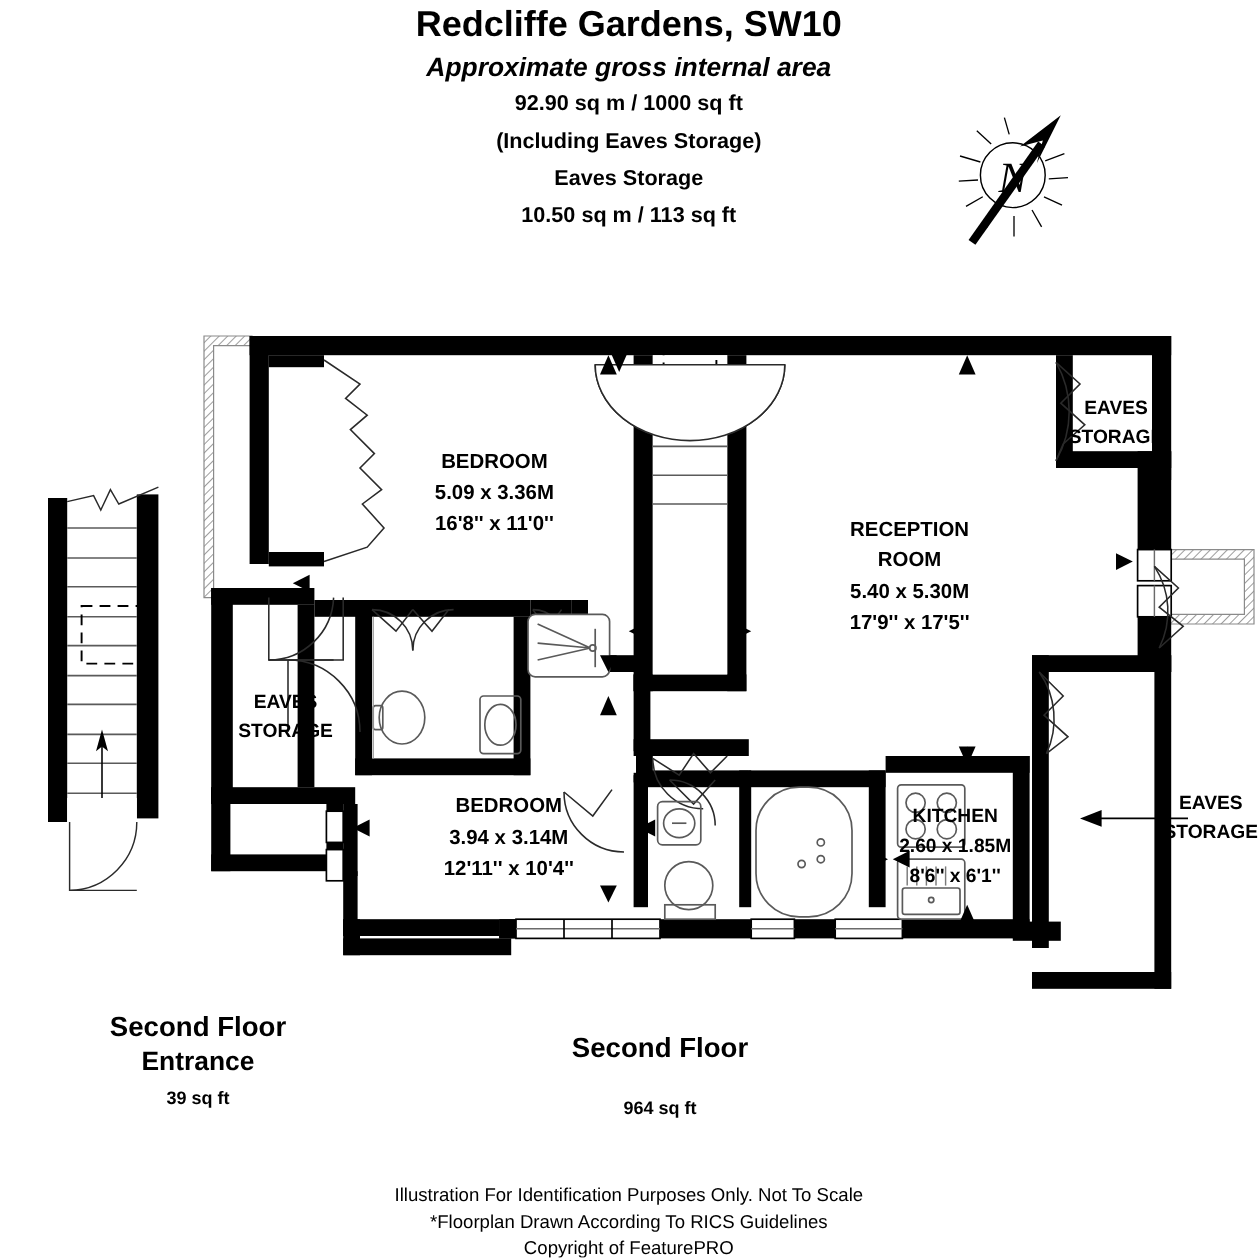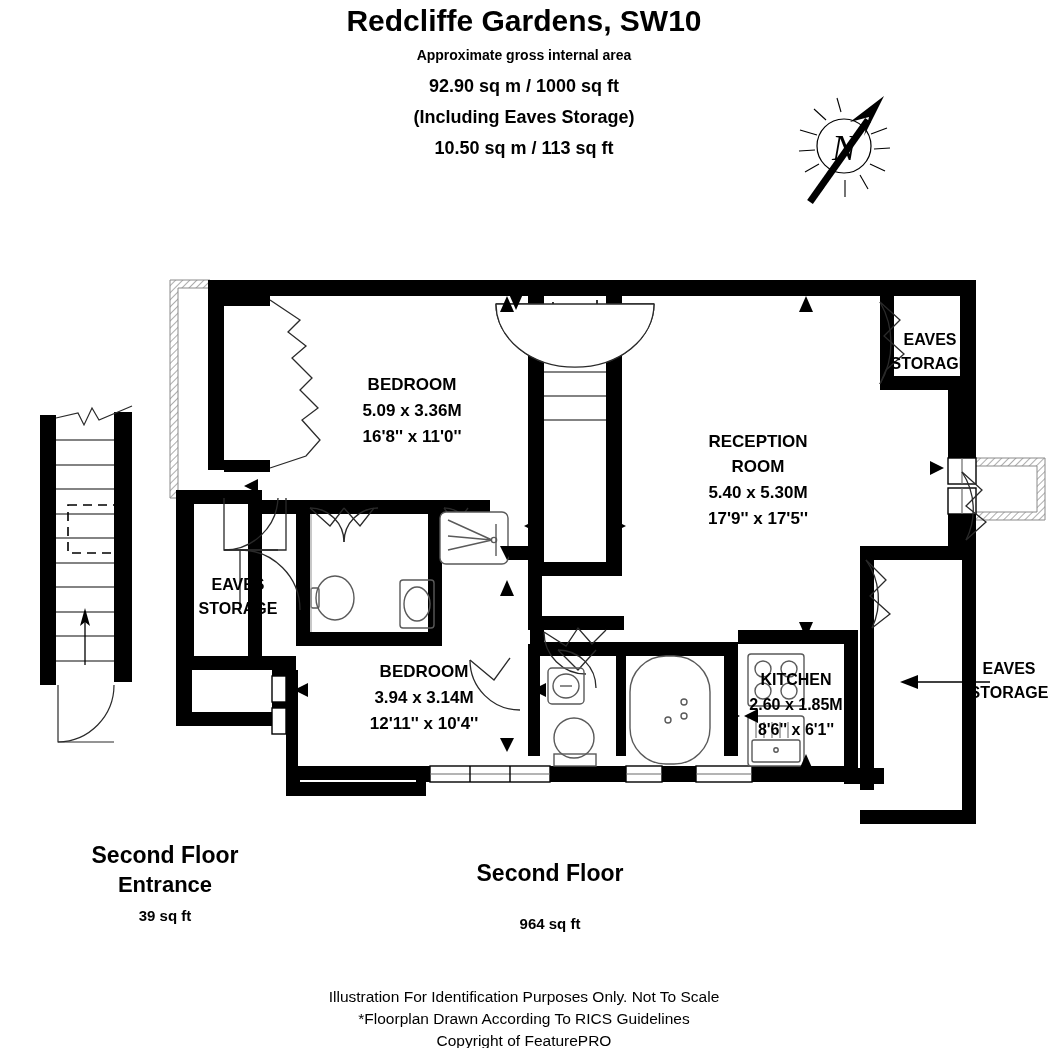--- a/index.html
+++ b/index.html
@@ -12,21 +12,21 @@
   }
   .page{position:relative;width:1048px;height:836px;padding-left:11px;}
 
   
   .header{position:absolute;left:0;top:0;width:1048px;text-align:center;}
   .title{
     font-size:30px;font-weight:bold;letter-spacing:0px;
     margin:0;padding-top:2px;line-height:38px;
   }
   .subline{font-size:18px;font-weight:bold;line-height:31px;}
-  .subline.thin{font-weight:bold;font-size:14px;}
+  .subline.thin{font-weight:bold;font-size:22px;font-style:italic;}
 
   
   .compass{position:absolute;left:786px;top:84px;width:120px;height:130px;}
 
   
   .plan{position:absolute;left:0px;top:250px;width:1048px;height:620px;}
 
   
   .floor-cap{position:absolute;text-align:center;}
   .floor-name{font-size:23px;font-weight:bold;line-height:30px;}
@@ -45,20 +45,21 @@
 </head>
 <body>
 
 <div class="page">
 
   <div class="header">
     <div class="title">Redcliffe Gardens, SW10</div>
     <div class="subline thin">Approximate gross internal area</div>
     <div class="subline">92.90 sq m /  1000 sq ft</div>
     <div class="subline">(Including Eaves Storage)</div>
+    <div class="subline">Eaves Storage</div>
     <div class="subline">10.50 sq m /  113 sq ft</div>
   </div>
 
   <div class="compass">
     <svg width="120" height="130" viewBox="0 0 120 130">
 
       <g stroke="#000" stroke-width="1.1" fill="none">
         <line x1="55" y1="28" x2="51" y2="14"></line>
         <line x1="40" y1="36" x2="28" y2="25"></line>
         <line x1="31" y1="51" x2="14" y2="46"></line>

